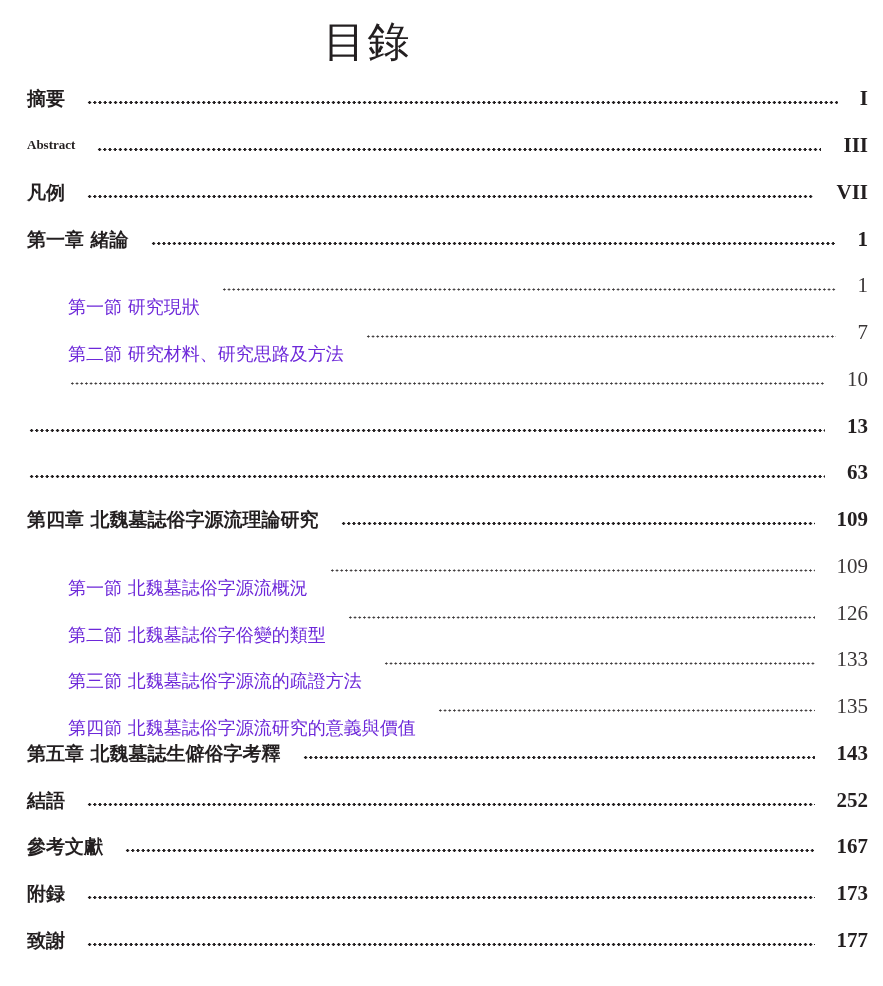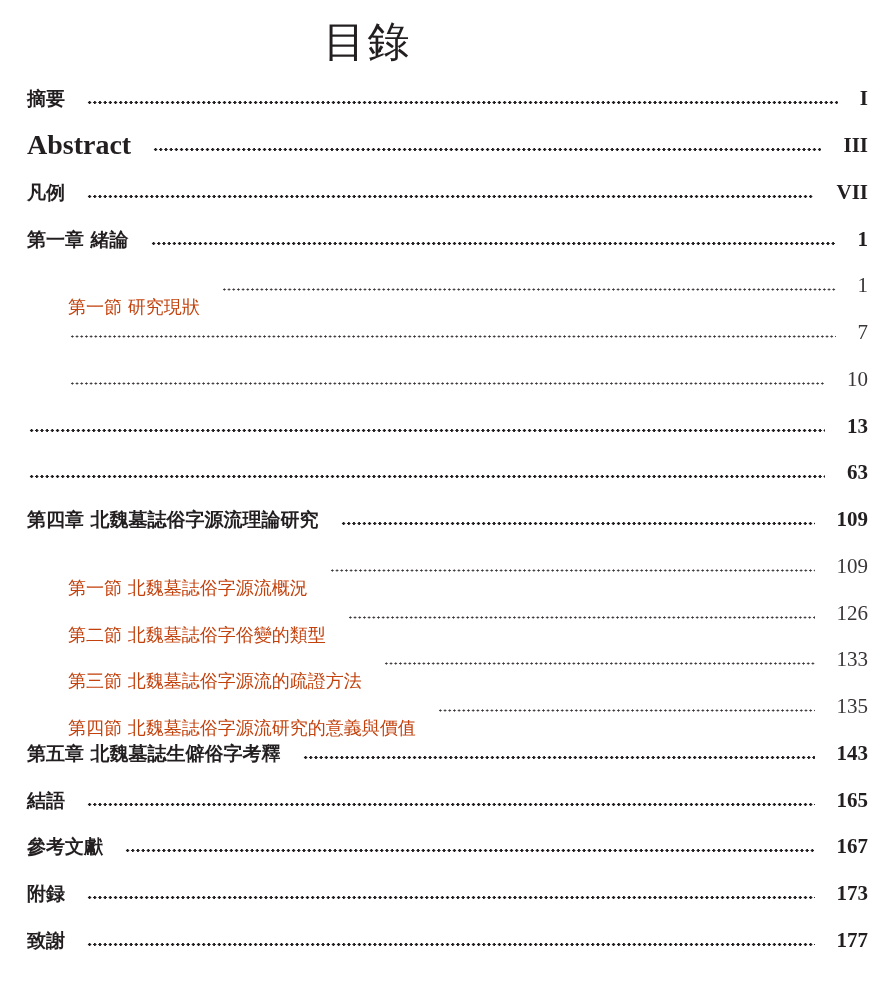--- a/index.html
+++ b/index.html
@@ -49,26 +49,26 @@
       line-height: 30px;
       flex: 0 0 auto;
     }
     .level-1 .label {
       font-family: "DejaVu Sans", "Liberation Sans", sans-serif;
       font-weight: bold;
       color: #231f20;
     }
     .level-1 .label.latin {
       font-family: "Liberation Serif", "DejaVu Serif", serif;
-      font-size: 28px;
+      font-size: 13px;
     }
     .level-2 .label {
       font-family: "DejaVu Serif", "Liberation Serif", serif;
       font-weight: normal;
-      color: #c2410c;
+      color: #6d28d9;
       font-size: 18px;
       margin-top: 44px;
     }
     .leader {
       flex: 1 1 auto;
       margin: 0 2px;
       height: 3px;
       align-self: flex-end;
       margin-bottom: 9px;
     }
@@ -119,20 +119,21 @@
     <span class="label">第一章  緒論</span>
     <span class="leader"></span>
     <span class="page">1</span>
   </div>
   <div class="row level-2" style="top:190px">
     <span class="label">第一節  研究現狀</span>
     <span class="leader"></span>
     <span class="page">1</span>
   </div>
   <div class="row level-2" style="top:237px">
+    <span class="label">第二節  研究材料、研究思路及方法</span>
     <span class="leader"></span>
     <span class="page">7</span>
   </div>
   <div class="row level-2" style="top:284px">
     <span class="leader"></span>
     <span class="page">10</span>
   </div>
   <div class="row level-1" style="top:331px">
     <span class="leader"></span>
     <span class="page">13</span>
@@ -167,21 +168,21 @@
     <span class="page">135</span>
   </div>
   <div class="row level-1" style="top:658px">
     <span class="label">第五章  北魏墓誌生僻俗字考釋</span>
     <span class="leader"></span>
     <span class="page">143</span>
   </div>
   <div class="row level-1" style="top:705px">
     <span class="label">結語</span>
     <span class="leader"></span>
-    <span class="page">165</span>
+    <span class="page">252</span>
   </div>
   <div class="row level-1" style="top:751px">
     <span class="label">參考文獻</span>
     <span class="leader"></span>
     <span class="page">167</span>
   </div>
   <div class="row level-1" style="top:798px">
     <span class="label">附録</span>
     <span class="leader"></span>
     <span class="page">173</span>

